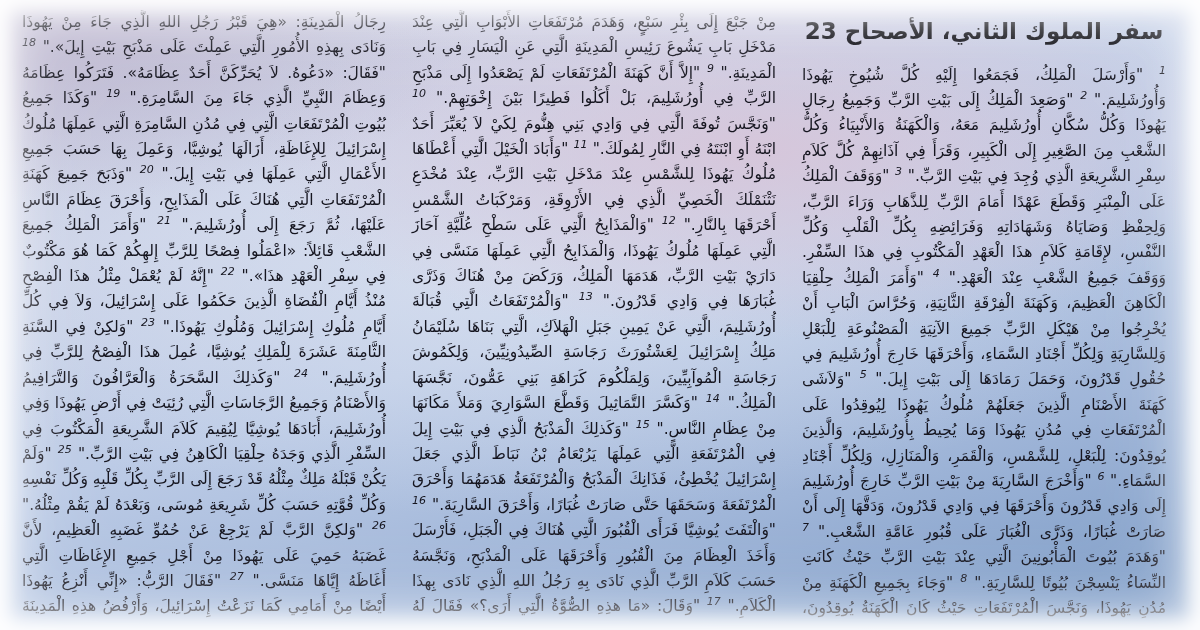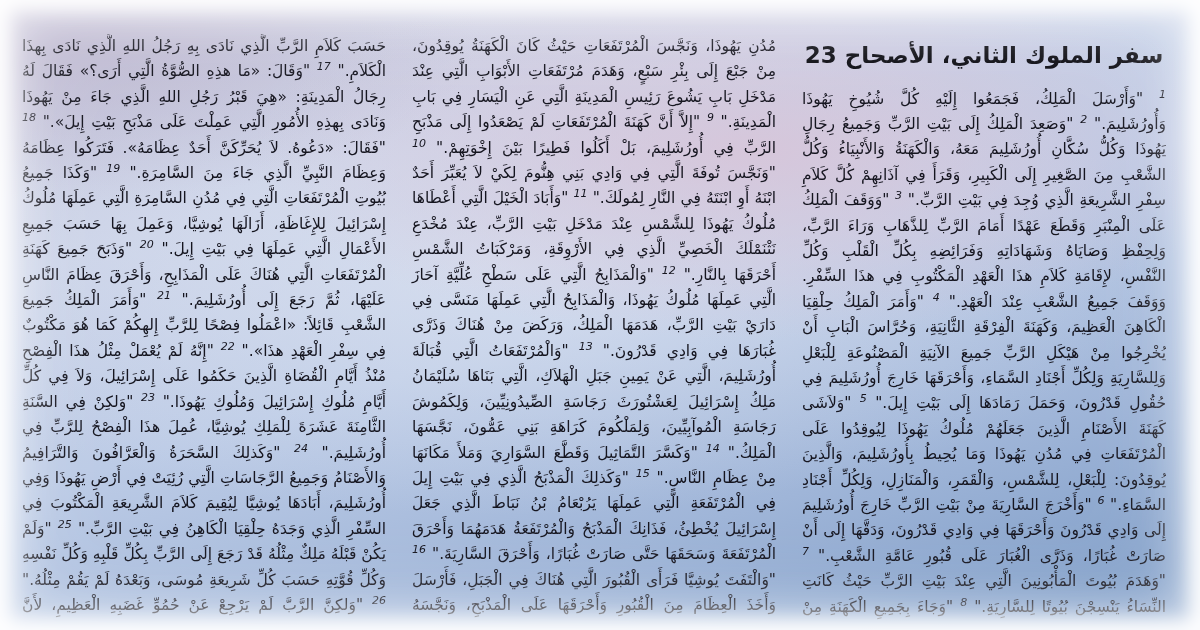--- a/index.html
+++ b/index.html
@@ -34,21 +34,20 @@
     right: 34px; left: 22px;
     direction: rtl;
     column-count: 3;
     column-gap: 26px;
     column-fill: auto;
     overflow: hidden;
     text-align: justify;
     color: #15151f;
     font-size: 15.5px;
     line-height: 25.4px;
-    margin-top: 24px;
   }
   .chapter-title {
     font-size: 23px;
     font-weight: bold;
     text-align: center;
     margin: 4px 0 14px 0;
     line-height: 1.5;
     color: #0d0d14;
   }
   .flow { margin: 0; }

